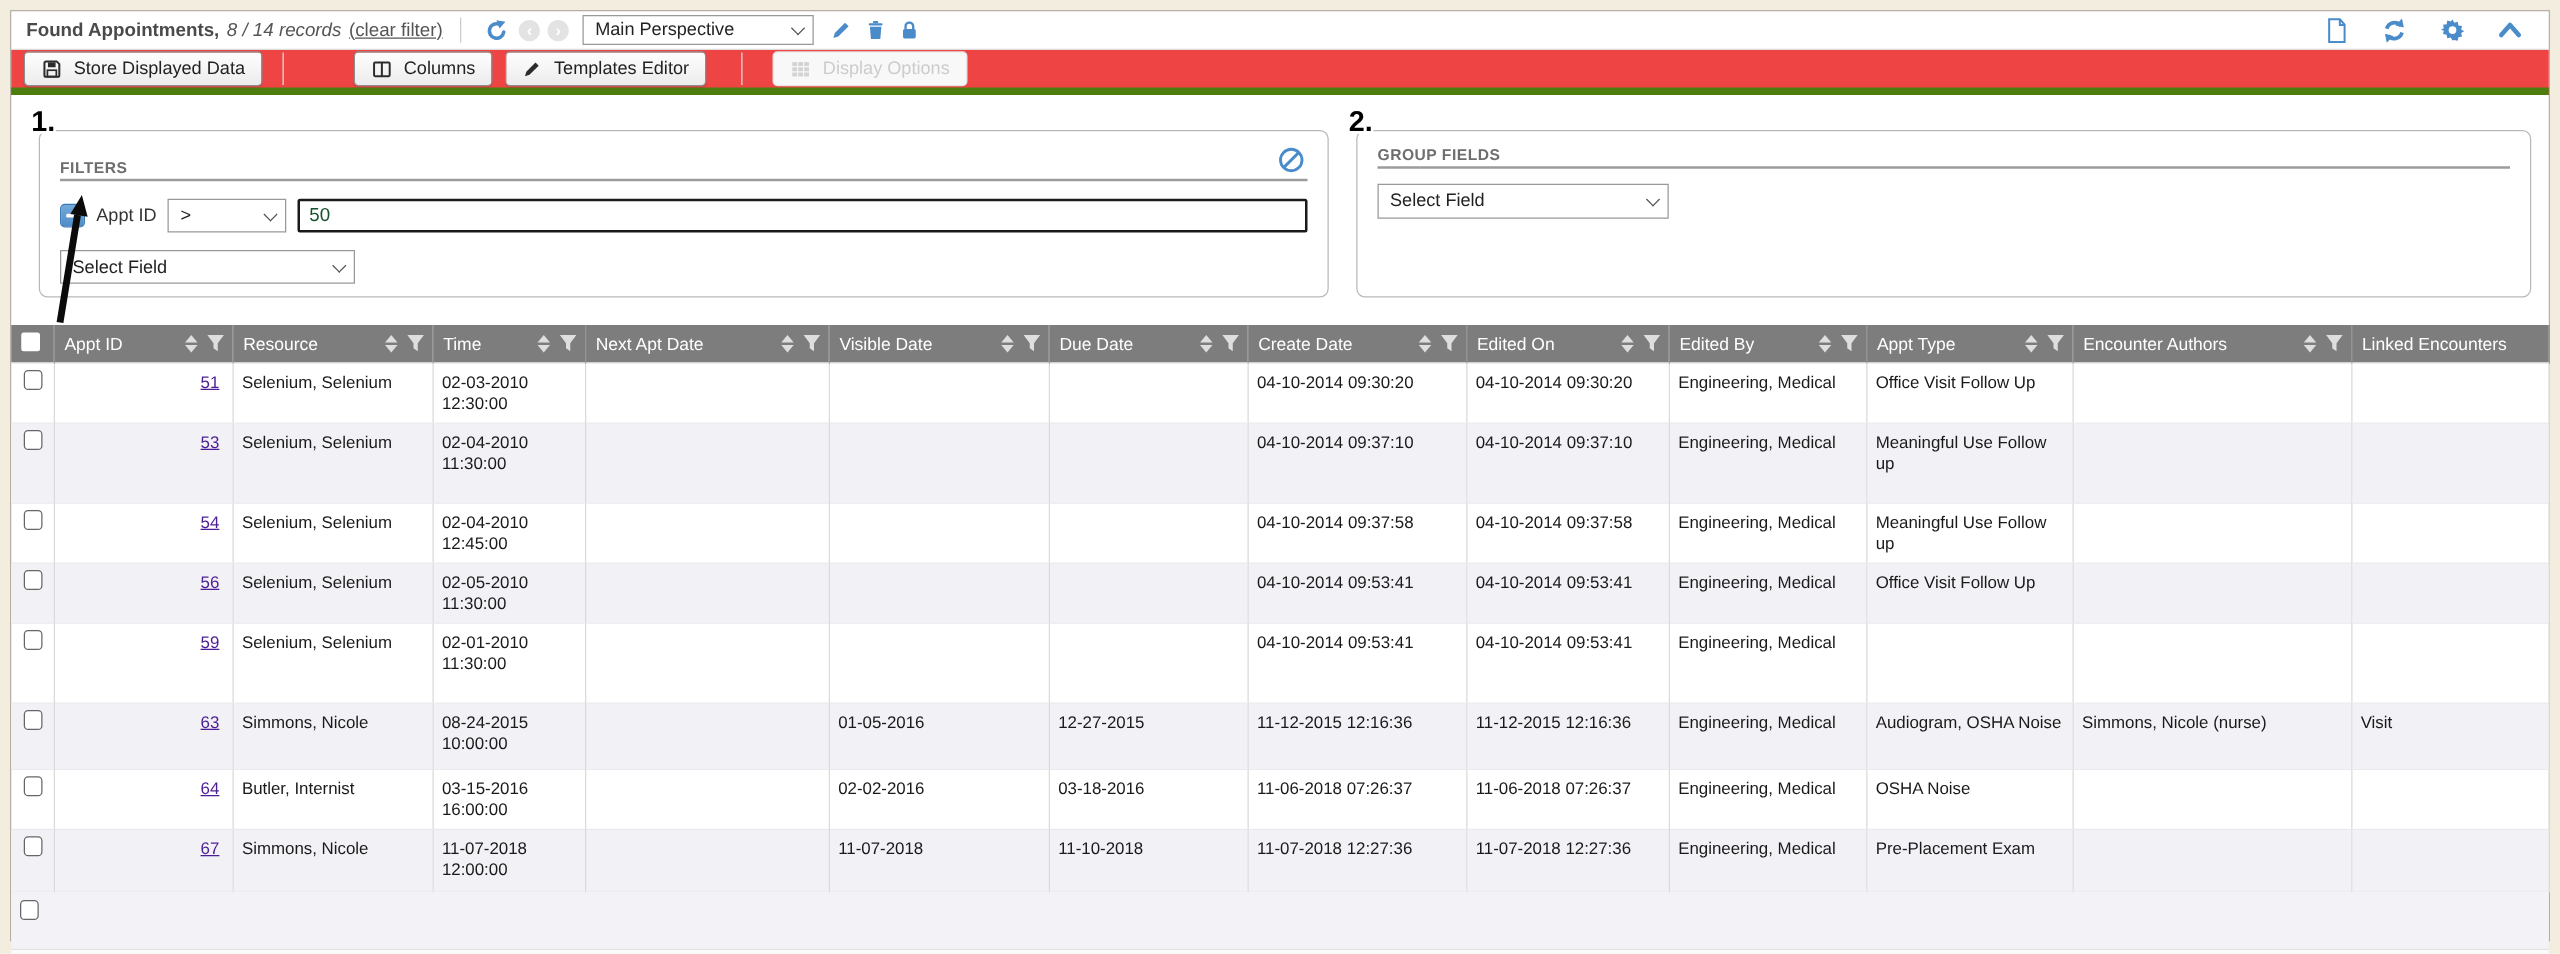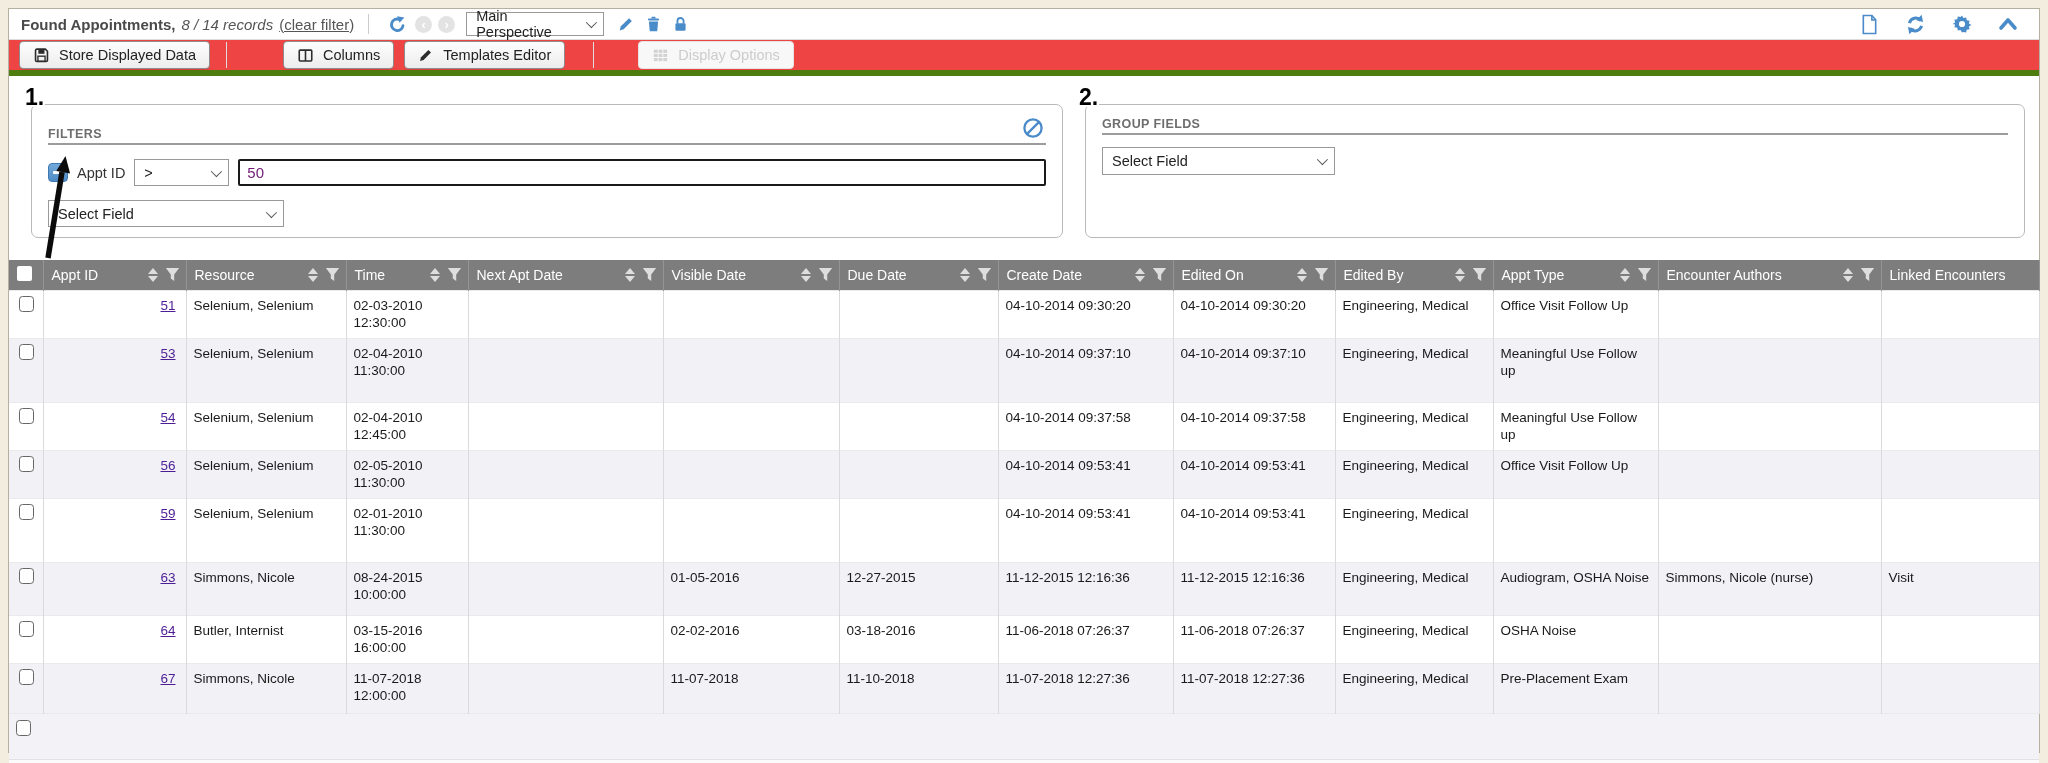--- a/index.html
+++ b/index.html
@@ -34,21 +34,21 @@
     font-size:13px; font-weight:bold; margin:0 3px; line-height:1; cursor:default;
   }
   .select {
     display:inline-flex; align-items:center; justify-content:space-between;
     border:1px solid #999; background:#fff; padding:0 9px; color:#222; cursor:pointer;
   }
   .select .chev {
     width:8px; height:8px; border-right:1.8px solid #555; border-bottom:1.8px solid #555;
     transform:rotate(45deg) translateY(-2px); margin-left:10px; flex:0 0 auto;
   }
-  .perspective { height:24px; width:138px; font-size:14.5px; margin:0 8px; }
+  .perspective { height:24px; width:185px; font-size:14.5px; margin:0 8px; }
   .tb-spacer { flex:1; }
   .tr-icons { display:flex; align-items:center; gap:16px; padding-right:4px; }
 
   
   .toolbar {
     height:36px; flex:0 0 36px; display:flex; align-items:center;
     padding:0 10px; border-bottom:6px solid #4d7c0f; background:#ef4444;
   }
   .tbtn {
     display:inline-flex; align-items:center; gap:9px; height:28px; padding:0 13px;
@@ -84,21 +84,21 @@
   .filter-row { display:flex; align-items:center; gap:9px; margin-top:14px; }
   .minus-btn {
     width:20px; height:19px; border-radius:4px; background:linear-gradient(#74a9da,#4f8cc6);
     border:1px solid #3c79b4; display:inline-flex; align-items:center; justify-content:center; cursor:pointer;
   }
   .minus-btn::after { content:""; width:10px; height:2.6px; background:#fff; border-radius:1px; }
   .filter-field-label { font-size:14.5px; color:#333; }
   .op-select { height:27px; width:95px; font-size:14.5px; }
   .filter-value {
     flex:1; height:27px; border:2px solid #1a1a1a; border-radius:2px;
-    font-size:15px; padding:0 7px; font-family:"Liberation Sans",sans-serif; color:#701a75; background:#fff; outline:none;
+    font-size:15px; padding:0 7px; font-family:"Liberation Sans",sans-serif; color:#14532d; background:#fff; outline:none;
   }
   .sf-select { height:27px; width:236px; font-size:14.5px; margin-top:14px; }
   .gf-select { height:28px; width:233px; font-size:14.5px; margin-top:12px; }
 
   
   table.grid { border-collapse:collapse; table-layout:fixed; width:2030px; flex:0 0 auto; }
   .grid th {
     background:#7d7d7d; color:#fff; font-weight:normal; font-size:14px; text-align:left;
     height:30px; padding:0 0 0 8px; border-right:1px solid #949494; cursor:pointer;
   }
@@ -220,21 +220,21 @@
         </svg>
       <span>Columns</span>
     </button>
     <button class="tbtn">
       <svg class="ic" width="16" height="16" viewBox="0 0 20 20">
           <path d="M2.5 17.5 l1.3-4.6 L13 3.7 l3.2 3.2 -9.2 9.2 z" fill="#2c2c2c"></path>
         </svg>
       <span>Templates Editor</span>
     </button>
     <span class="vdiv2" style="margin-left:28px;"></span>
-    <button class="tbtn disabled" style="margin-left:28px;">
+    <button class="tbtn disabled" style="margin-left:8px;">
       <svg class="ic" width="17" height="15" viewBox="0 0 20 18">
           <g fill="#d3d3d3">
             <rect x="2" y="2" width="4.6" height="3.8"></rect>
             <rect x="7.7" y="2" width="4.6" height="3.8"></rect>
             <rect x="13.4" y="2" width="4.6" height="3.8"></rect>
             <rect x="2" y="7" width="4.6" height="3.8"></rect>
             <rect x="7.7" y="7" width="4.6" height="3.8"></rect>
             <rect x="13.4" y="7" width="4.6" height="3.8"></rect>
             <rect x="2" y="12" width="4.6" height="3.8"></rect>
             <rect x="7.7" y="12" width="4.6" height="3.8"></rect>

